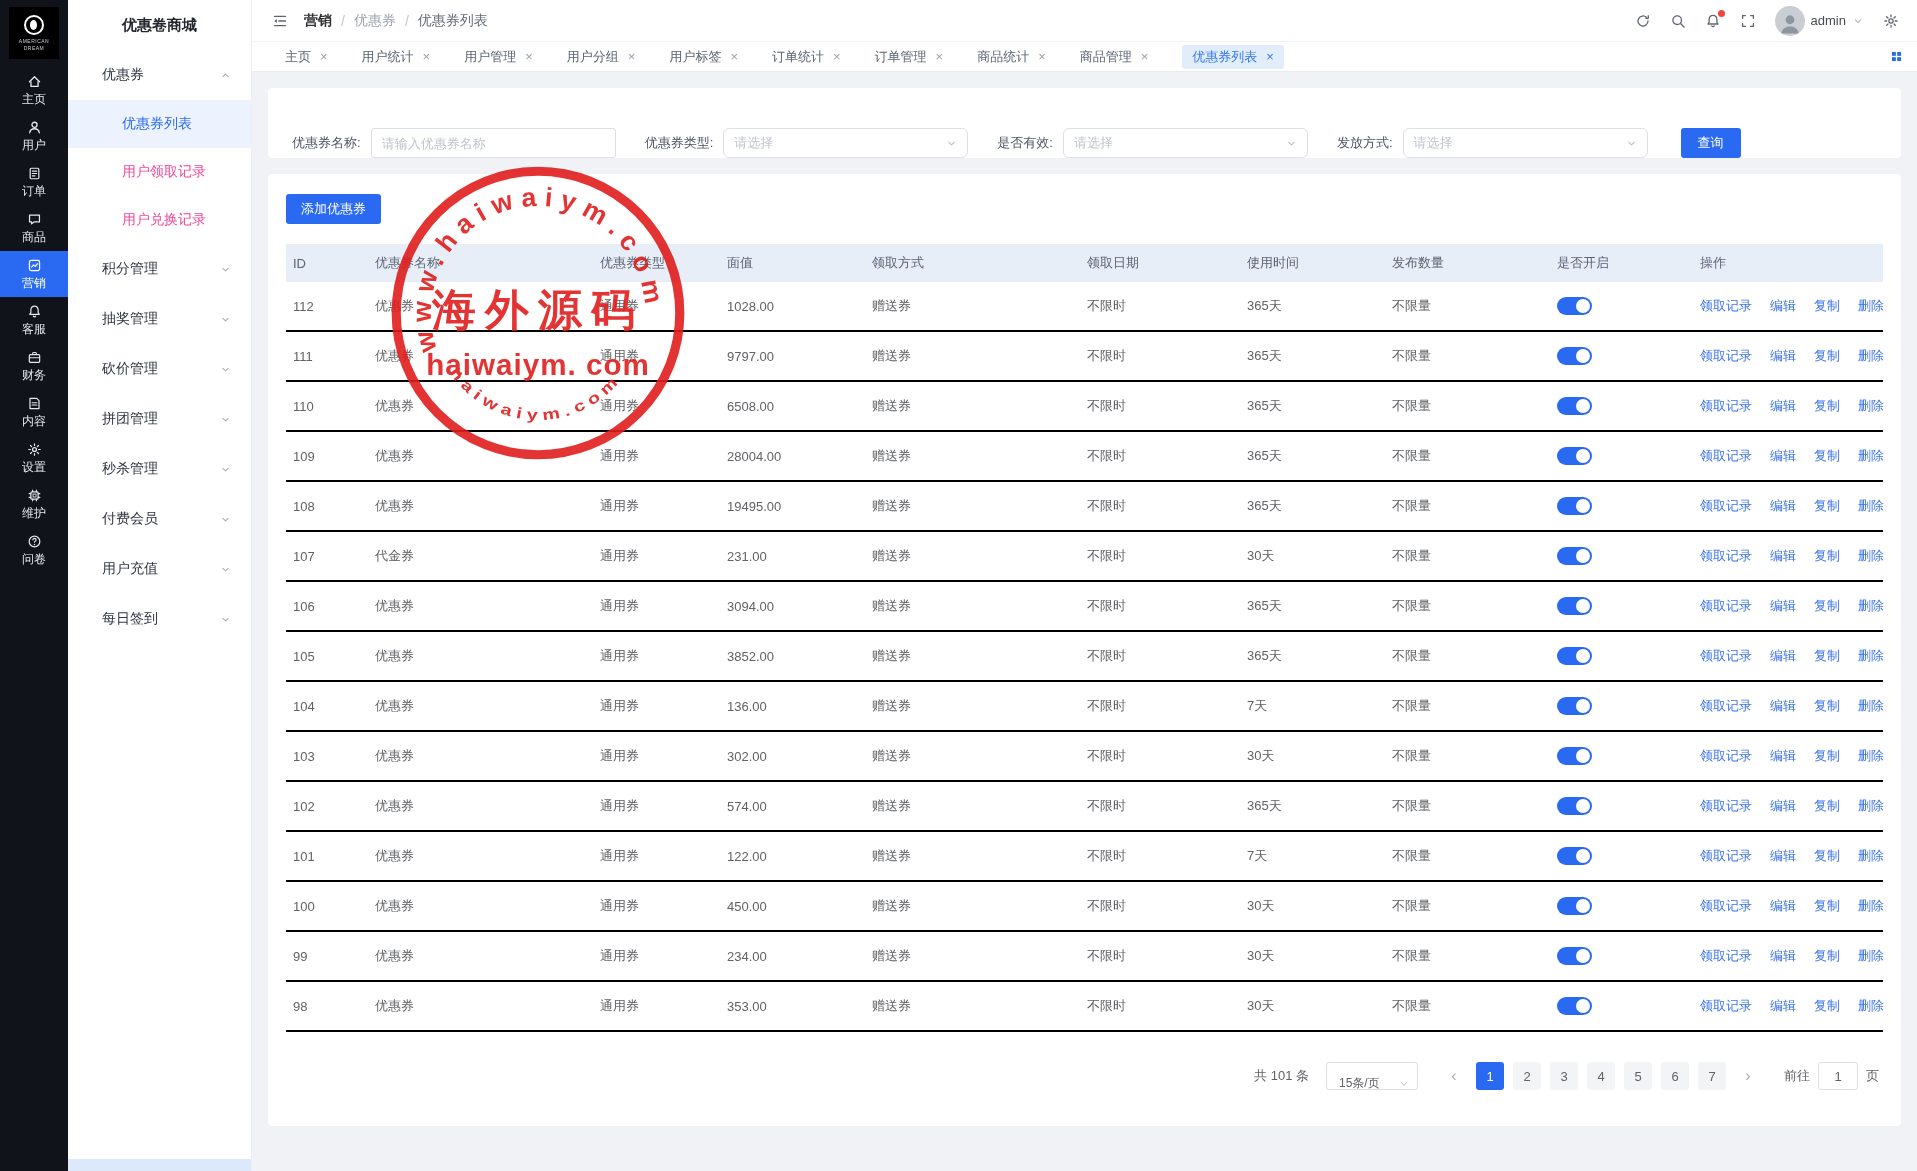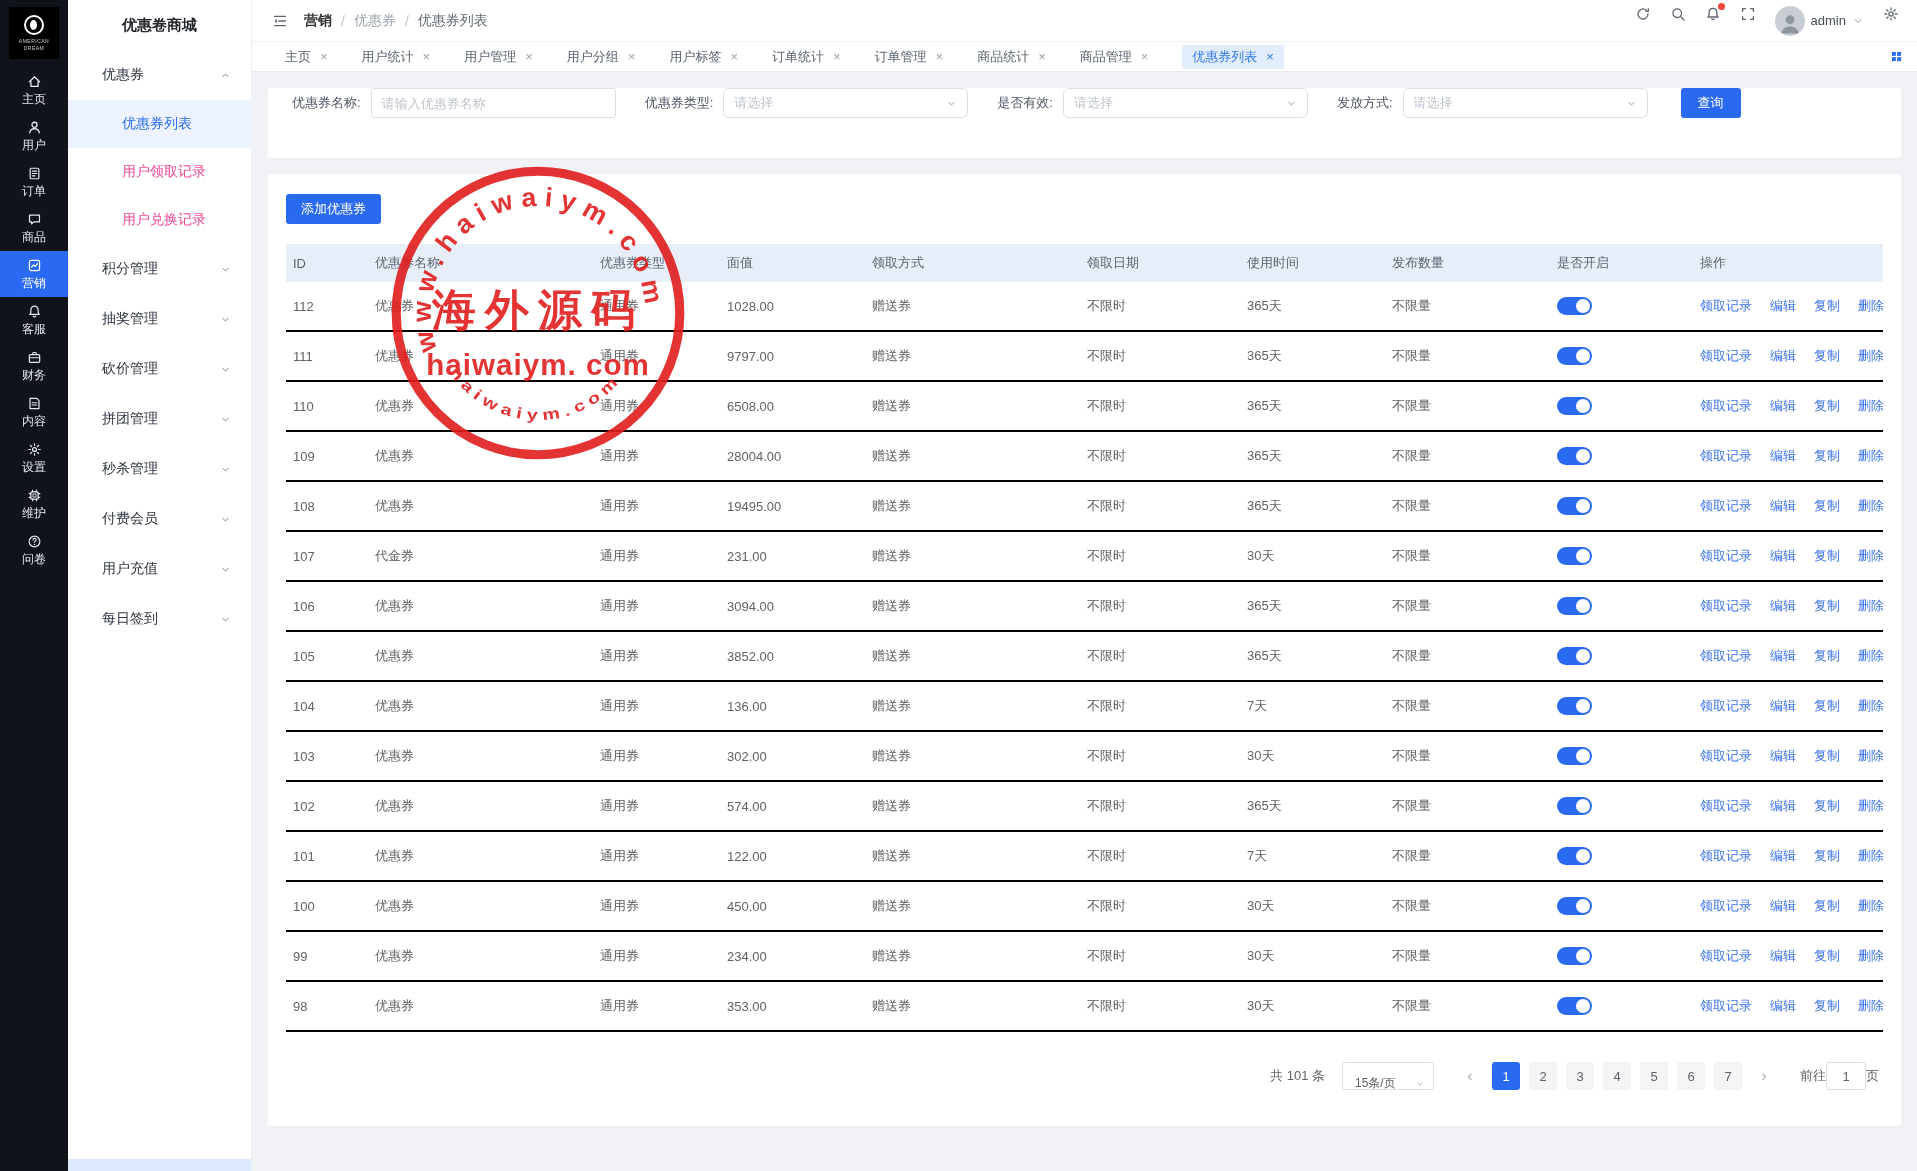--- a/index.html
+++ b/index.html
@@ -29,39 +29,39 @@
   
   .main { flex: 1; min-width: 0; display: flex; flex-direction: column; position: relative; }
   .topbar { height: 42px; flex-shrink: 0; background: #fff; border-bottom: 1px solid #f1f2f4; display: flex; align-items: center; padding: 0 18px 0 20px; gap: 16px; }
   .icon-btn { color: #5f6671; cursor: pointer; display: flex; }
   .icon-btn svg { width: 16px; height: 16px; display: block; }
   .breadcrumb { display: flex; align-items: center; gap: 9px; font-size: 14px; }
   .crumb-strong { color: #303133; font-weight: bold; }
   .crumb-sep { color: #c0c4cc; }
   .crumb-dim { color: #9aa3b0; }
   .crumb-current { color: #646b76; }
-  .topbar-right { margin-left: auto; display: flex; gap: 19px; }
+  .topbar-right { margin-left: auto; display: flex; align-items: center; gap: 19px; }
   .bell-wrap { position: relative; }
   .bell-dot { position: absolute; top: -3px; right: -4px; width: 7px; height: 7px; border-radius: 50%; background: #f2453a; }
   .avatar { width: 30px; height: 30px; border-radius: 50%; background: #c9cdd4; overflow: hidden; display: flex; align-items: flex-end; justify-content: center; cursor: pointer; }
   .avatar svg { width: 26px; height: 26px; }
   .user-wrap { display: flex; align-items: center; gap: 6px; cursor: pointer; }
   .username { font-size: 13px; color: #454c57; }
   .chev { color: #8c929c; } .chev svg { width: 12px; height: 12px; display: block; }
   
   .tabbar { height: 30px; flex-shrink: 0; background: #fff; border-bottom: 1px solid #e9ebef; display: flex; align-items: center; padding: 0 14px 0 33px; gap: 34px; }
   .tab { display: flex; align-items: center; gap: 9px; font-size: 13px; color: #5a6472; cursor: pointer; white-space: nowrap; padding: 3px 0; }
   .tab .x { color: #9aa1ad; font-size: 13px; line-height: 1; }
   .tab.active { background: #e2edfb; color: #3478f0; padding: 3px 10px; border-radius: 3px; }
   .tab.active .x { color: #3478f0; }
   .tabbar-grid { margin-left: auto; color: #2a6af2; cursor: pointer; display: flex; }
   .tabbar-grid svg { width: 13px; height: 13px; display: block; }
   
   .content { flex: 1; background: #f0f2f5; padding: 16px; overflow: hidden; }
-  .filter-card { background: #fff; border-radius: 4px; height: 70px; display: flex; align-items: flex-start; padding: 0 24px; margin-bottom: 16px; }
+  .filter-card { background: #fff; border-radius: 4px; height: 70px; display: flex; align-items: flex-end; padding: 0 24px; margin-bottom: 16px; }
   .filter-item { display: flex; align-items: center; margin-right: 29px; }
   .filter-label { font-size: 13px; color: #4e5565; margin-right: 10px; white-space: nowrap; }
   .f-input, .f-select { width: 245px; height: 30px; border: 1px solid #dcdfe6; border-radius: 3px; background: #fff; display: flex; align-items: center; padding: 0 10px; }
   .f-input input { border: none; outline: none; width: 100%; font-size: 13px; color: #303133; font-family: inherit; }
   .f-input input::placeholder { color: #bfc4cd; }
   .f-select { justify-content: space-between; cursor: pointer; border-radius: 6px; }
   .f-select .ph { font-size: 13px; color: #bfc4cd; }
   .f-select svg { width: 11px; height: 11px; color: #b6bcc6; }
   .search-btn { height: 30px; padding: 0 17px; background: #2a6af2; color: #fff; font-size: 13px; border: none; border-radius: 3px; cursor: pointer; margin-left: 4px; font-family: inherit; }
   
@@ -77,21 +77,21 @@
   .action-link { cursor: pointer; white-space: nowrap; }
   .action-sep { width: 1px; height: 12px; background: #dfe2e8; }
   
   .pager { display: flex; align-items: center; justify-content: flex-end; margin-top: 30px; gap: 9px; font-size: 13px; color: #606266; padding-right: 4px; }
   .pager-total { margin-right: 8px; }
   .size-select { width: 92px; height: 28px; border: 1px solid #dcdfe6; border-radius: 3px; display: flex; align-items: center; justify-content: space-between; padding: 15px 8px 0 12px; font-size: 12px; color: #606266; cursor: pointer; margin-right: 14px; }
   .size-select svg { width: 10px; height: 10px; color: #b6bcc6; }
   .pg-arrow { width: 26px; height: 28px; display: flex; align-items: center; justify-content: center; color: #a8aeb8; font-size: 16px; cursor: pointer; }
   .pg { min-width: 28px; height: 28px; border-radius: 3px; background: #f3f4f6; display: flex; align-items: center; justify-content: center; cursor: pointer; padding: 0 4px; }
   .pg.active { background: #2a6af2; color: #fff; }
-  .goto { display: flex; align-items: center; margin-left: 14px; }
+  .goto { display: flex; align-items: center; gap: 8px; margin-left: 14px; }
   .goto-input { width: 40px; height: 28px; border: 1px solid #dcdfe6; border-radius: 3px; text-align: center; font-size: 13px; color: #606266; outline: none; font-family: inherit; }
   
   .stamp { position: absolute; left: 133px; top: 160px; width: 306px; height: 306px; z-index: 30; pointer-events: none; opacity: .9; }
 </style>
 </head>
 <body>
 
 <aside class="rail">
   <div class="logo">
     <span class="logo-ring"></span>

